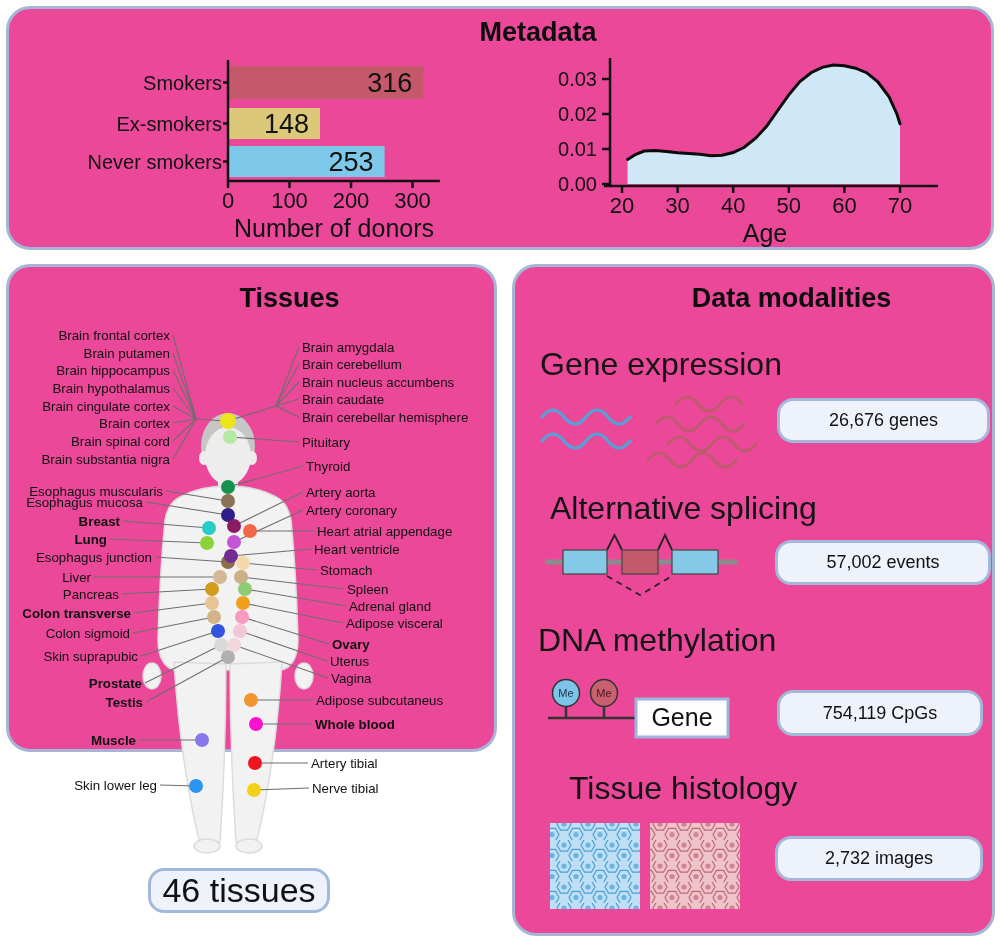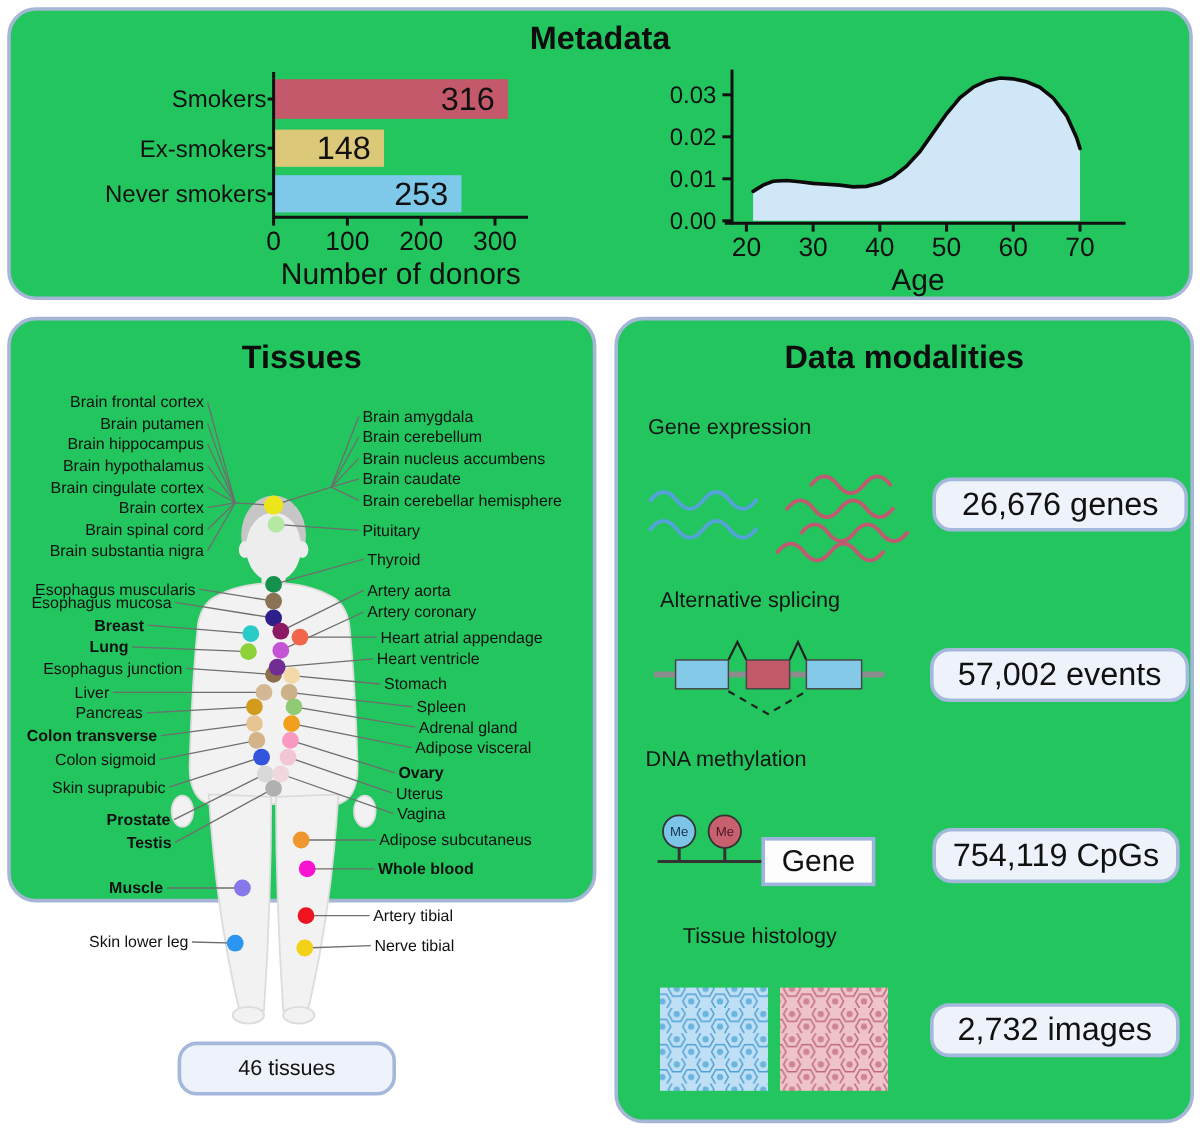--- a/index.html
+++ b/index.html
@@ -1,23 +1,23 @@
 <!DOCTYPE html>
 <html><head>
 <meta charset="utf-8">
 <style>
   html,body{margin:0;padding:0;background:#fff;}
   #page{position:relative;width:1000px;height:940px;background:#ffffff;
         font-family:"Liberation Sans",sans-serif;color:#111;overflow:hidden;}
-  .panel{position:absolute;background:#22c55e;border:3px solid #a6b6d6;border-radius:24px;box-sizing:border-box;}
+  .panel{position:absolute;background:#ec4899;border:3px solid #a6b6d6;border-radius:24px;box-sizing:border-box;padding-left:38px;}
   .panel-title{position:absolute;width:100%;text-align:center;font-weight:bold;font-size:27px;color:#0d0d0d;}
   .pill{position:absolute;background:#eef2fa;border:3px solid #a4b8dc;border-radius:16px;
         box-sizing:border-box;display:flex;align-items:center;justify-content:center;
-        font-size:27px;color:#111;}
-  .mod-header{position:absolute;font-size:18px;color:#141414;}
+        font-size:18px;color:#111;}
+  .mod-header{position:absolute;font-size:32px;color:#141414;}
   svg{position:absolute;}
   text{font-family:"Liberation Sans",sans-serif;}
 </style>
 </head>
 <body>
 
 <div id="page">
 
   <div class="panel" style="left:6px;top:6px;width:988px;height:244px;">
     <div class="panel-title" style="top:8px;">Metadata</div>
@@ -218,21 +218,21 @@
         <text x="346" y="627.5" text-anchor="start" font-size="13.3" fill="#111" font-weight="normal">Adipose visceral</text>
         <text x="332" y="648.5" text-anchor="start" font-size="13.3" fill="#111" font-weight="bold">Ovary</text>
         <text x="330" y="665.5" text-anchor="start" font-size="13.3" fill="#111" font-weight="normal">Uterus</text>
         <text x="331" y="682.5" text-anchor="start" font-size="13.3" fill="#111" font-weight="normal">Vagina</text>
         <text x="316" y="704.5" text-anchor="start" font-size="13.3" fill="#111" font-weight="normal">Adipose subcutaneus</text>
         <text x="315" y="728.5" text-anchor="start" font-size="13.3" fill="#111" font-weight="bold">Whole blood</text>
         <text x="311" y="767.5" text-anchor="start" font-size="13.3" fill="#111" font-weight="normal">Artery tibial</text>
         <text x="312" y="792.5" text-anchor="start" font-size="13.3" fill="#111" font-weight="normal">Nerve tibial</text>
       </g>
   </svg>
-  <div class="pill" style="left:148px;top:868px;width:182px;height:45px;font-size:18px;">46 tissues</div>
+  <div class="pill" style="left:148px;top:868px;width:182px;height:45px;font-size:34px;">46 tissues</div>
 
   <div class="panel" style="left:512px;top:264px;width:483px;height:672px;">
     <div class="panel-title" style="top:16px;">Data modalities</div>
   </div>
 
   <div class="mod-header" style="left:540px;top:346px;">Gene expression</div>
   <div class="mod-header" style="left:550px;top:490px;">Alternative splicing</div>
   <div class="mod-header" style="left:538px;top:622px;">DNA methylation</div>
   <div class="mod-header" style="left:545px;top:770px;margin-left:24px;">Tissue histology</div>
 

